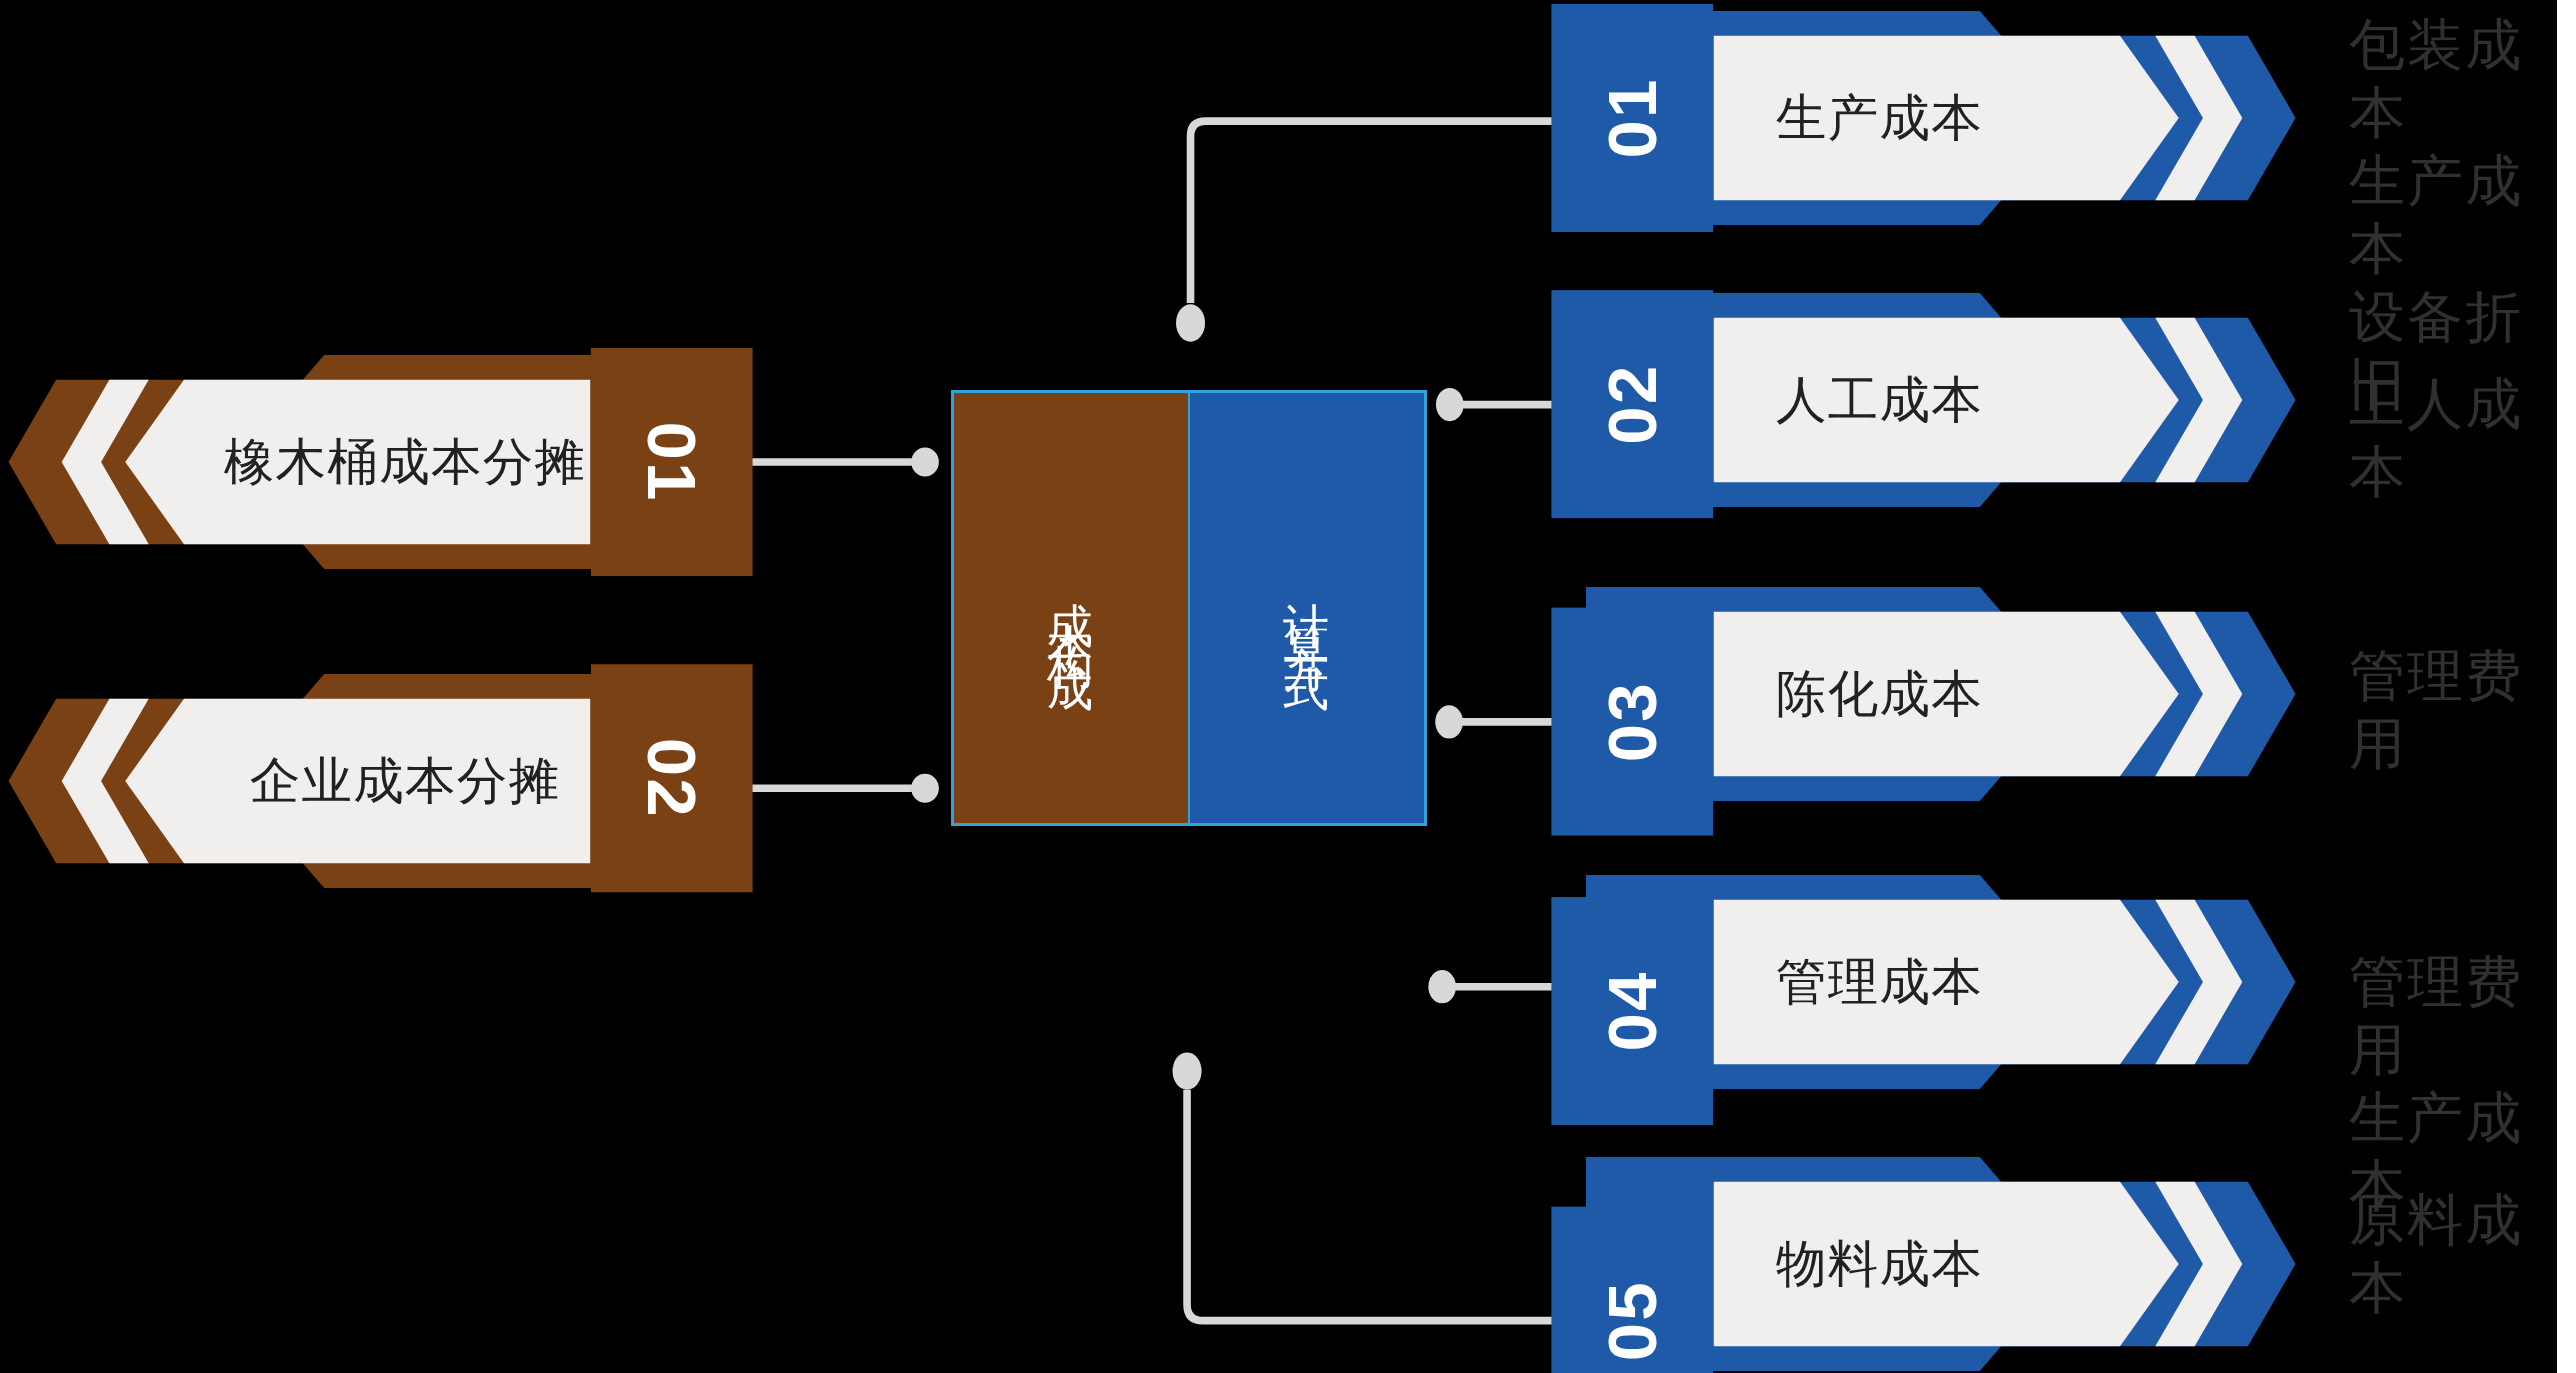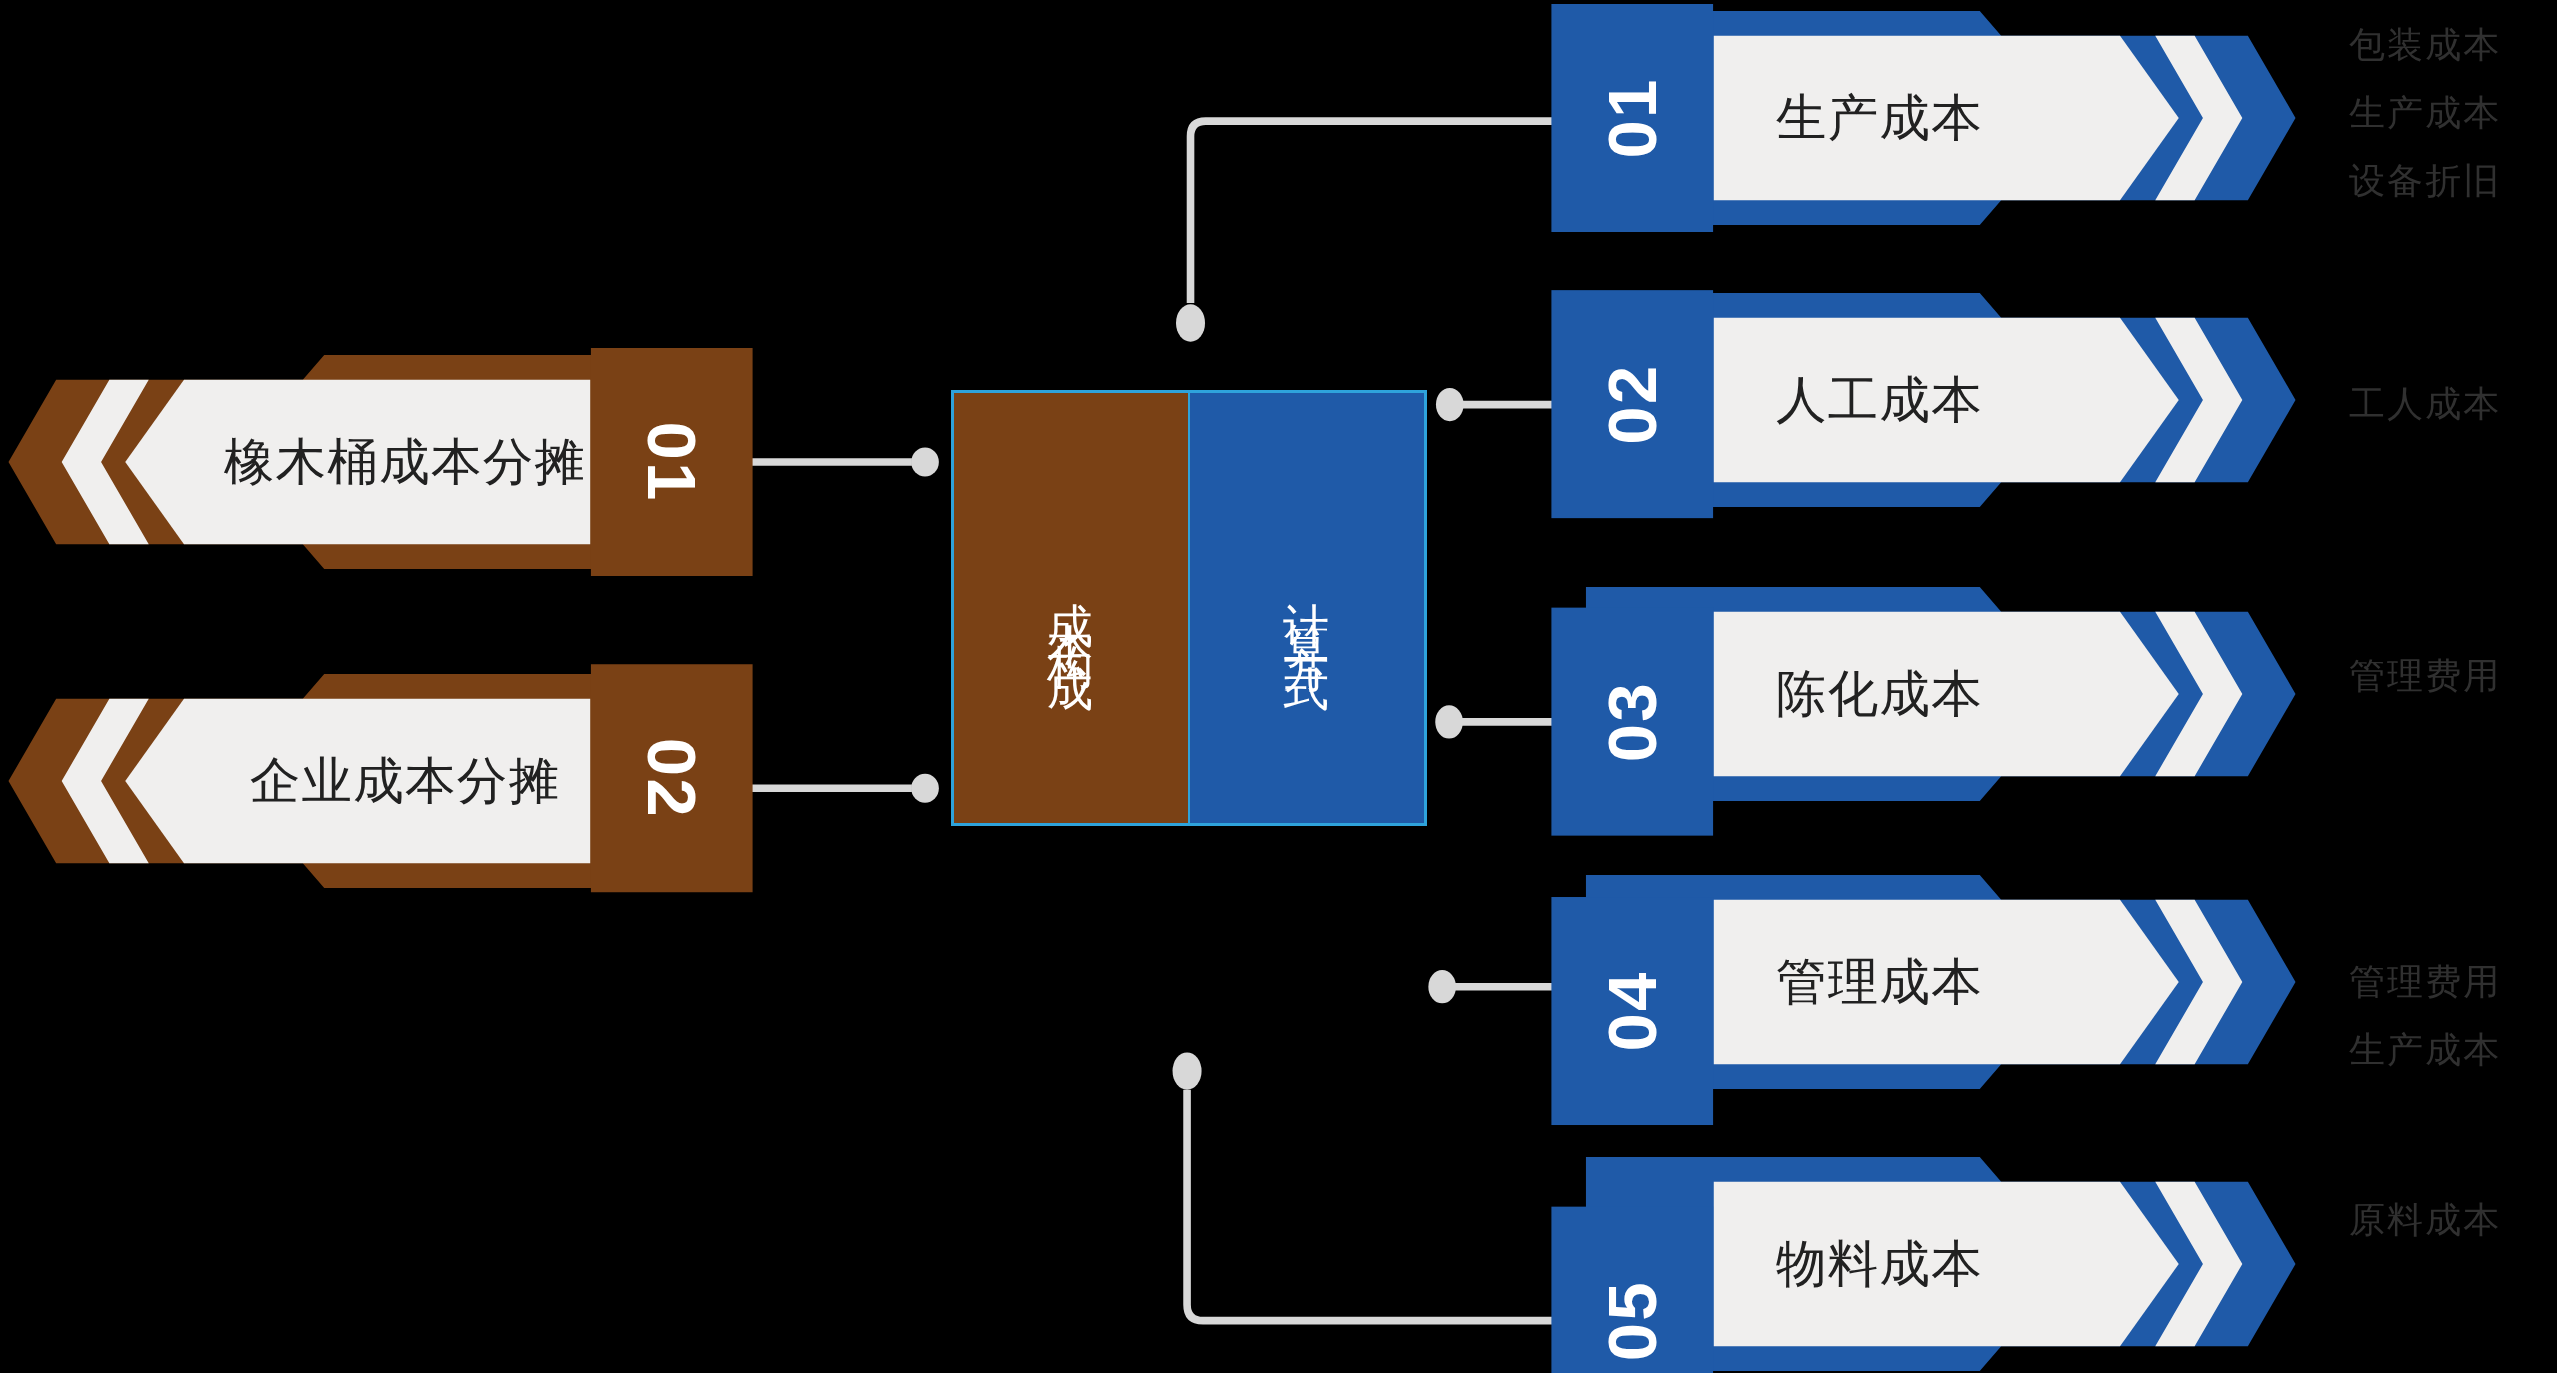--- a/index.html
+++ b/index.html
@@ -27,21 +27,21 @@
   
   .center-box{position:absolute;left:951px;top:390px;width:476px;height:436px;
               border:3.5px solid var(--cyan,#2ea3dc);box-sizing:border-box;display:flex;}
   .half{flex:1;display:flex;align-items:center;justify-content:center;}
   .half-left{background:var(--brown,#7a4115);border-right:2.8px solid var(--cyan,#2ea3dc);}
   .half-right{background:var(--blue,#1f5aa8);}
   .vtext{writing-mode:vertical-rl;color:#fff;font-size:46px;letter-spacing:21px;
          font-family:"Liberation Sans","DejaVu Sans",sans-serif;}
 
   
-  .annotation{position:absolute;left:2349px;width:216px;font-size:36px;line-height:68px;
+  .annotation{position:absolute;left:2349px;width:216px;font-size:56px;line-height:68px;
               letter-spacing:2.1px;color:var(--anno,#303030);
               font-family:"Liberation Serif","DejaVu Serif",serif;}
   .annotation span{display:block;}
 </style>
 </head>
 <body>
 
 <div class="canvas">
 
   <svg class="connectors" width="2576" height="1374" viewBox="0 0 3726 1987">

